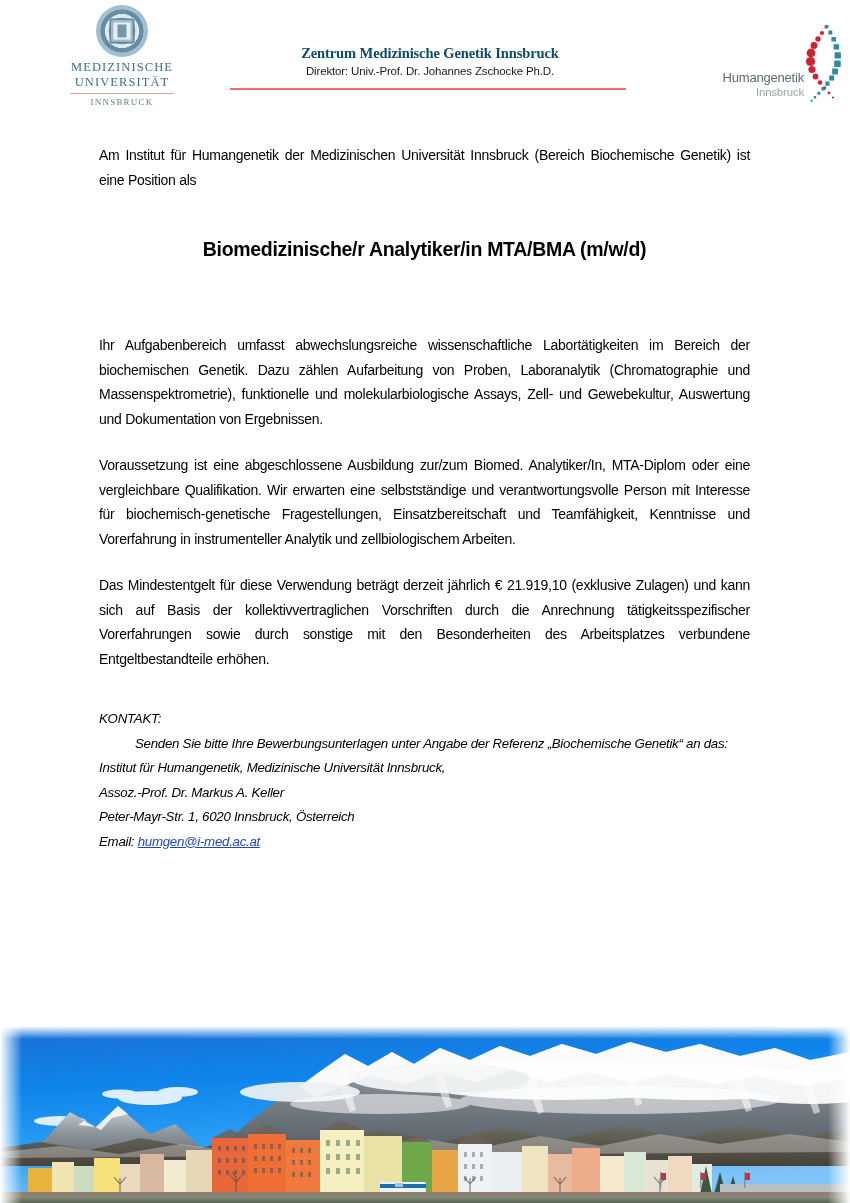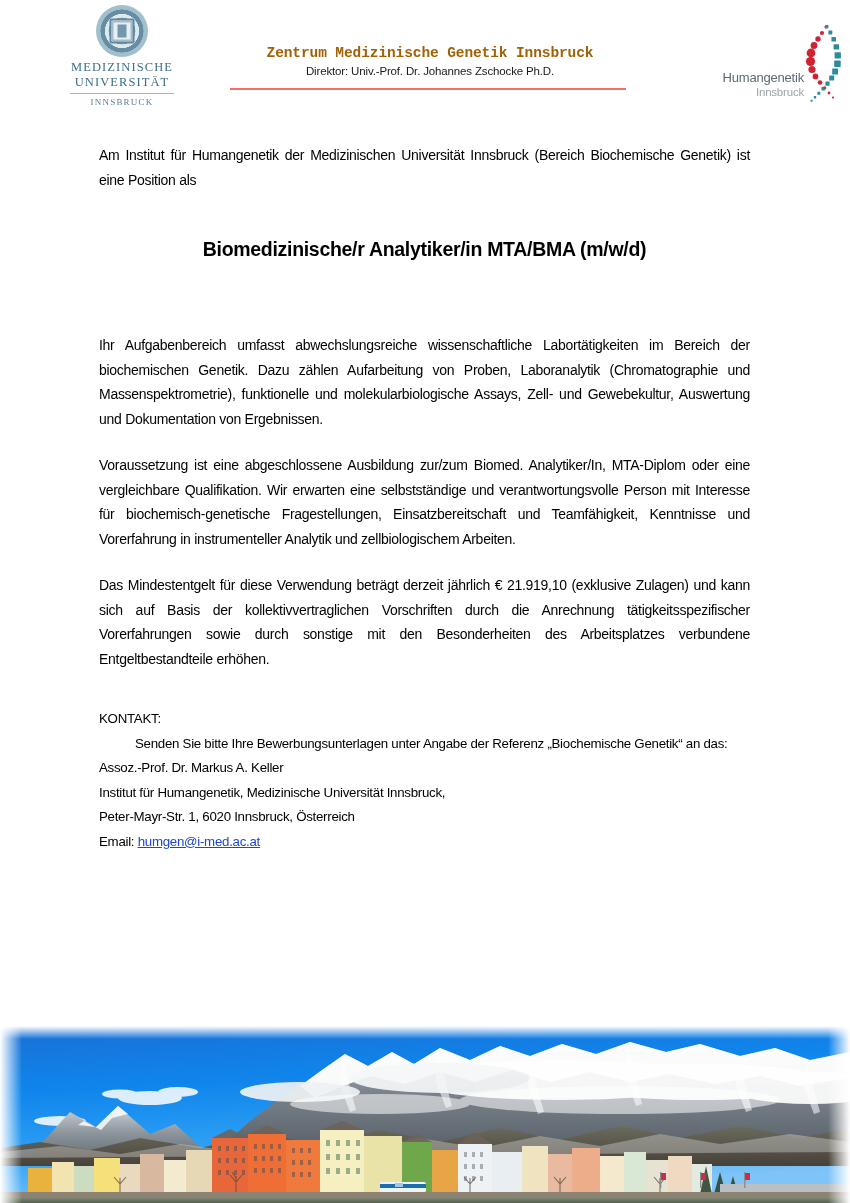--- a/index.html
+++ b/index.html
@@ -94,24 +94,24 @@
 
   
   .header-center {
     position: absolute;
     left: 215px;
     top: 44px;
     width: 430px;
     text-align: center;
   }
   .center-title {
-    font-family: Liberation Mono, monospace;
+    font-family: Liberation Serif, serif;
     font-size: 14.5px;
     font-weight: bold;
-    color: #a16207;
+    color: #0c4a6e;
     line-height: 18px;
     letter-spacing: -0.1px;
   }
   .center-subtitle {
     font-family: "Liberation Sans", sans-serif;
     font-size: 11.5px;
     font-weight: normal;
     color: #1a1a1a;
     line-height: 16px;
     margin-top: 1px;
@@ -190,20 +190,21 @@
     margin: 46px 0 72px 0;
     letter-spacing: -0.3px;
   }
   .contact-block {
     font-family: "Liberation Sans", sans-serif;
     font-size: 13.3px;
     line-height: 24.5px;
     color: #000000;
     letter-spacing: -0.28px;
     text-align: left;
+    font-style: italic;
   }
   .contact-block .cblock-just {
     text-align: left;
     margin-left: 36px;
   }
   .email-link {
     color: #1f46d0;
     text-decoration: underline;
   }
 
@@ -292,22 +293,22 @@
 
     <h1 class="job-title">Biomedizinische/r Analytiker/in MTA/BMA (m/w/d)</h1>
 
     <p class="para">Ihr Aufgabenbereich umfasst abwechslungsreiche wissenschaftliche Labortätigkeiten im Bereich der biochemischen Genetik.  Dazu zählen Aufarbeitung von Proben, Laboranalytik (Chromatographie und Massenspektrometrie), funktionelle und molekularbiologische Assays, Zell- und Gewebekultur, Auswertung und Dokumentation von Ergebnissen.</p>
     <p class="para">Voraussetzung ist eine abgeschlossene Ausbildung zur/zum Biomed. Analytiker/In, MTA-Diplom oder eine vergleichbare Qualifikation. Wir erwarten eine selbstständige und verantwortungsvolle Person mit Interesse für biochemisch-genetische Fragestellungen, Einsatzbereitschaft und Teamfähigkeit, Kenntnisse und Vorerfahrung in instrumenteller Analytik und zellbiologischem Arbeiten.</p>
     <p class="para last-tight">Das Mindestentgelt für diese Verwendung beträgt derzeit jährlich € 21.919,10 (exklusive Zulagen) und kann sich auf Basis der kollektivvertraglichen Vorschriften durch die Anrechnung tätigkeitsspezifischer Vorerfahrungen sowie durch sonstige mit den Besonderheiten des Arbeitsplatzes verbundene Entgeltbestandteile erhöhen.</p>
 
     <div class="contact-block">
       <div>KONTAKT:</div>
       <div class="cblock-just">Senden Sie bitte Ihre Bewerbungsunterlagen unter Angabe der Referenz „Biochemische Genetik“ an das:</div>
+      <div>Institut für Humangenetik, Medizinische Universität Innsbruck,</div>
       <div>Assoz.-Prof. Dr. Markus A. Keller</div>
-      <div>Institut für Humangenetik, Medizinische Universität Innsbruck,</div>
       <div>Peter-Mayr-Str. 1, 6020 Innsbruck, Österreich</div>
       <div><span>Email: </span><a class="email-link" href="#">humgen@i-med.ac.at</a></div>
     </div>
   </div>
 
   <div class="panorama">
     <svg viewBox="0 0 850 177" xmlns="http://www.w3.org/2000/svg" preserveAspectRatio="none" aria-hidden="true">
       <defs>
         <linearGradient id="skyGrad" x1="0" y1="0" x2="0.25" y2="1">
           <stop offset="0%" stop-color="#1a6fd4"></stop>

